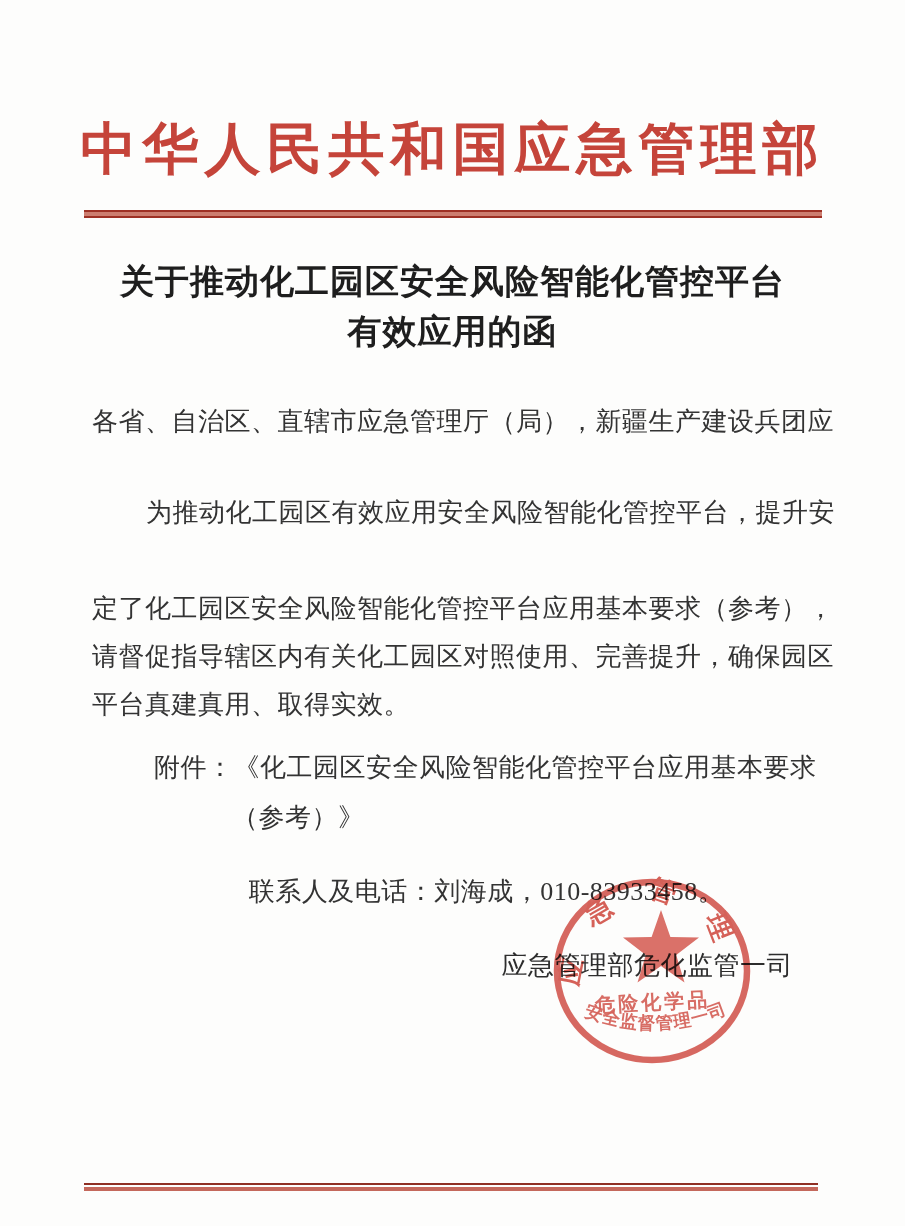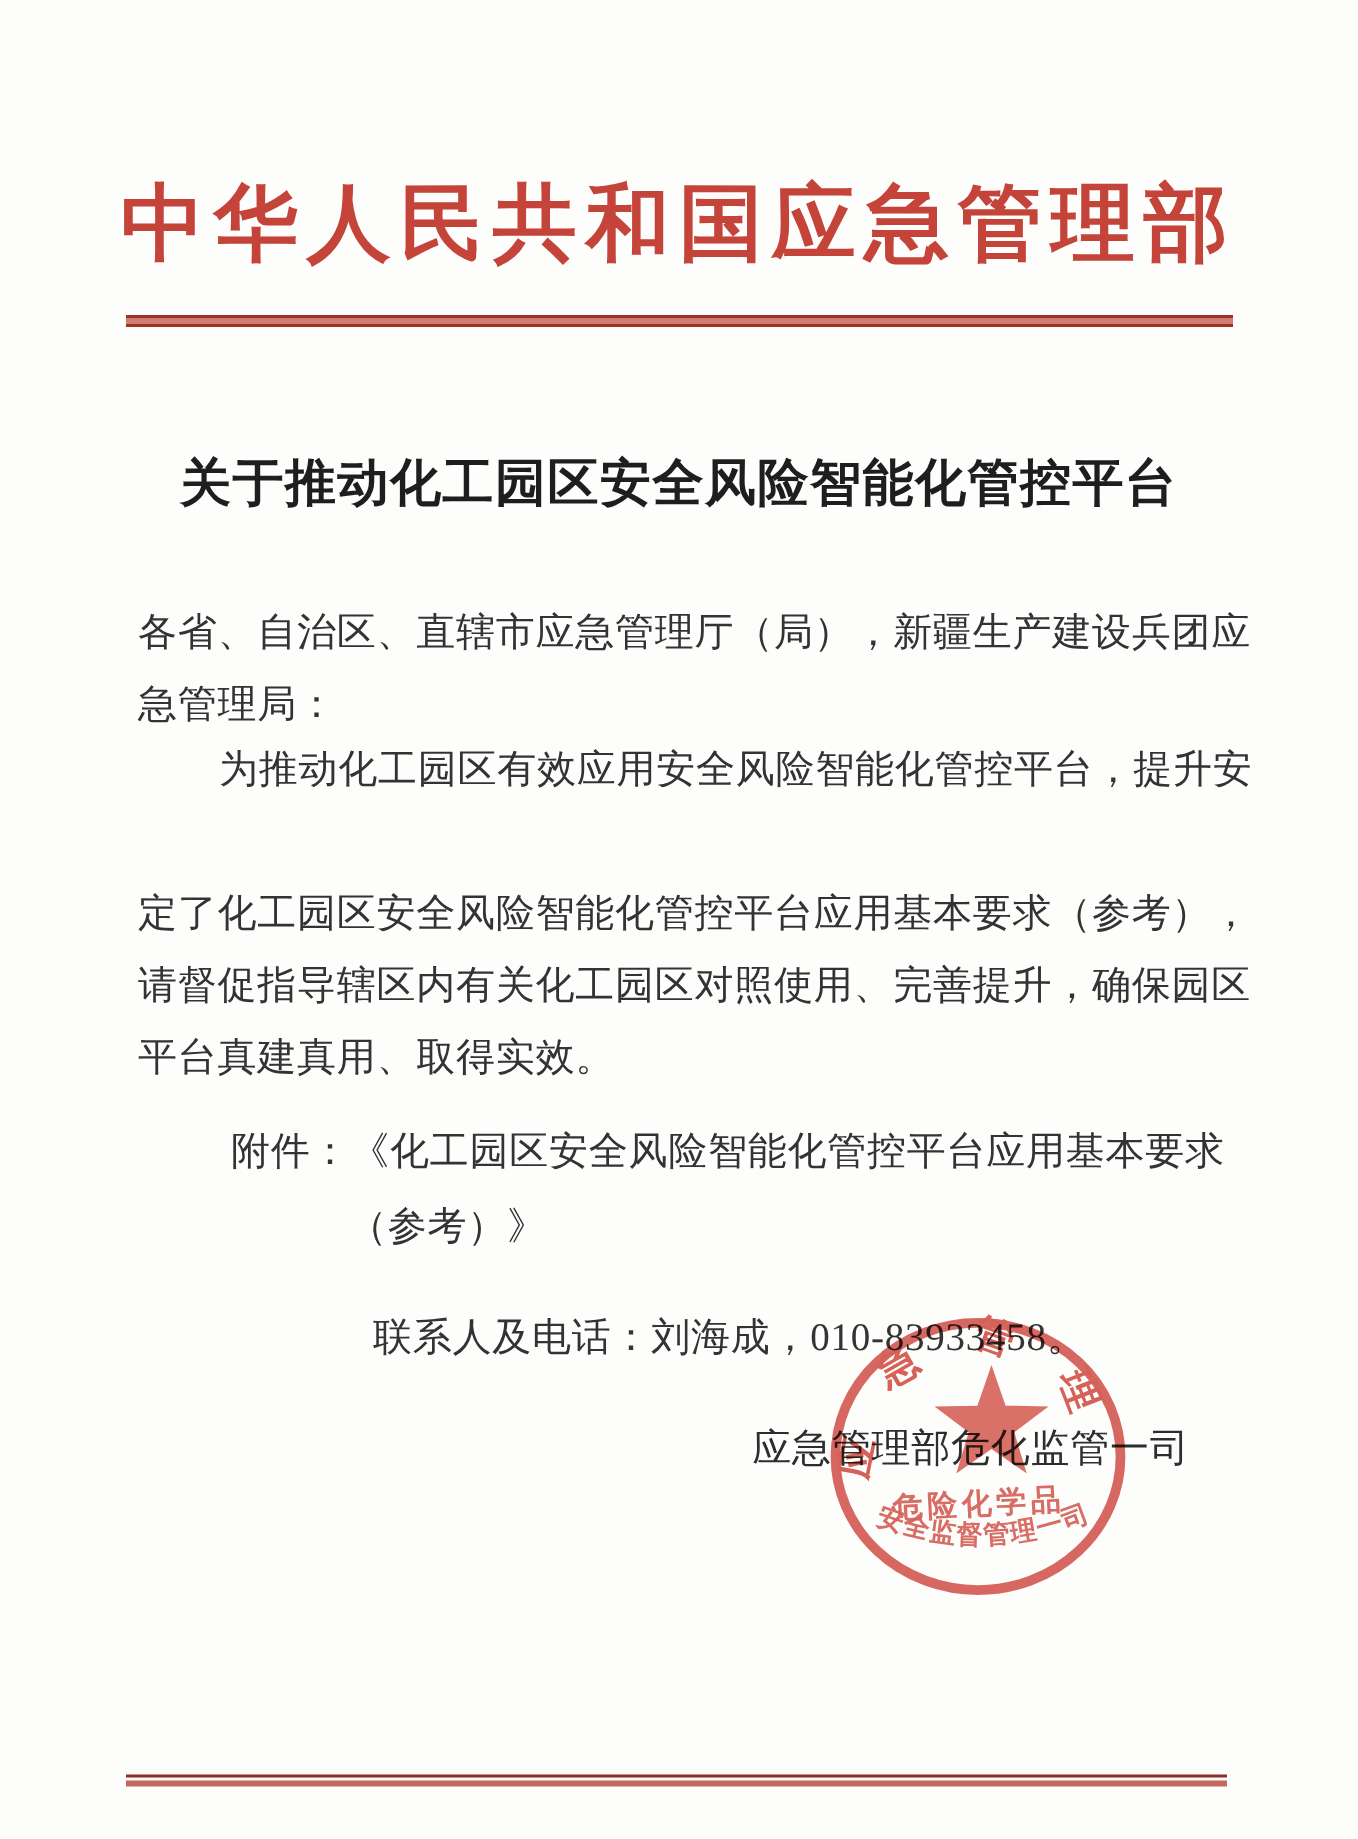--- a/index.html
+++ b/index.html
@@ -39,21 +39,20 @@
   .title {
     position: absolute;
     top: 256px; left: 60px; right: 60px;
     text-align: center;
     font-family: "Liberation Sans", "DejaVu Sans", sans-serif;
     font-weight: 700;
     font-size: 34px;
     line-height: 50px;
     color: #1e1e1e;
     letter-spacing: 1px;
-    margin-top: 41px;
   }
   
   .textline {
     position: absolute;
     left: 92px; right: 86px;
     font-size: 26px;
     line-height: 48px;
     letter-spacing: 0.5px;
     color: #333333;
     white-space: nowrap;
@@ -101,24 +100,24 @@
 <body>
 
 <div class="page">
 
   <div class="letterhead">中华人民共和国应急管理部</div>
 
   <div class="rule-top"></div>
 
   <div class="title">
     <div>关于推动化工园区安全风险智能化管控平台</div>
+    <div>有效应用的函</div>
   </div>
 
   <div class="textline salutation" style="top:398px">各省、自治区、直辖市应急管理厅（局），新疆生产建设兵团应</div>
-  <div class="textline salutation" style="top:446px">急管理局：</div>
 
   <div class="textline indent-2em" style="top:489px">为推动化工园区有效应用安全风险智能化管控平台，提升安</div>
   <div class="textline" style="top:585px">定了化工园区安全风险智能化管控平台应用基本要求（参考），</div>
   <div class="textline" style="top:633px">请督促指导辖区内有关化工园区对照使用、完善提升，确保园区</div>
   <div class="textline" style="top:681px">平台真建真用、取得实效。</div>
 
   <div class="textline attach-indent" style="top:744px">附件：《化工园区安全风险智能化管控平台应用基本要求</div>
   <div class="textline attach-indent2" style="top:794px">（参考）》</div>
 
   <div class="textline contact" style="top:868px">联系人及电话：刘海成，010-83933458。</div>

